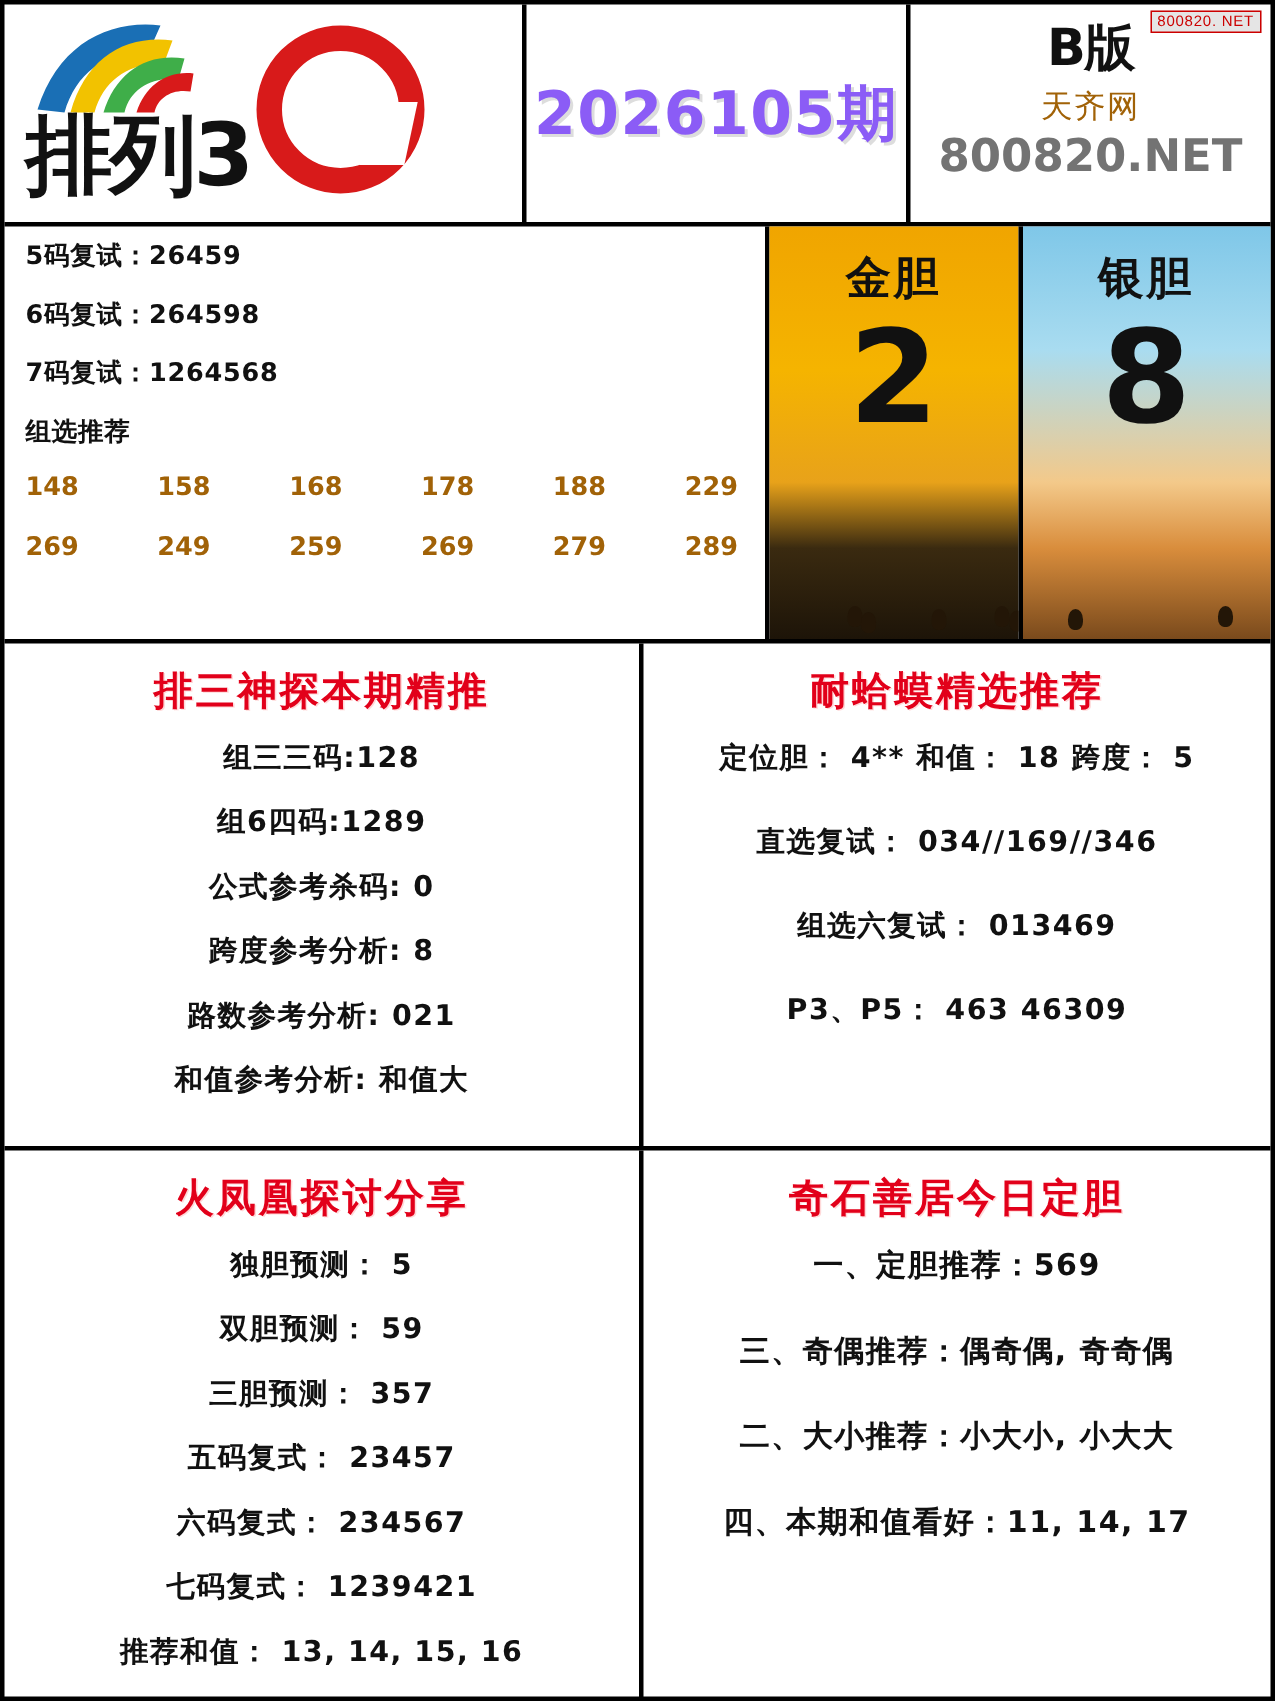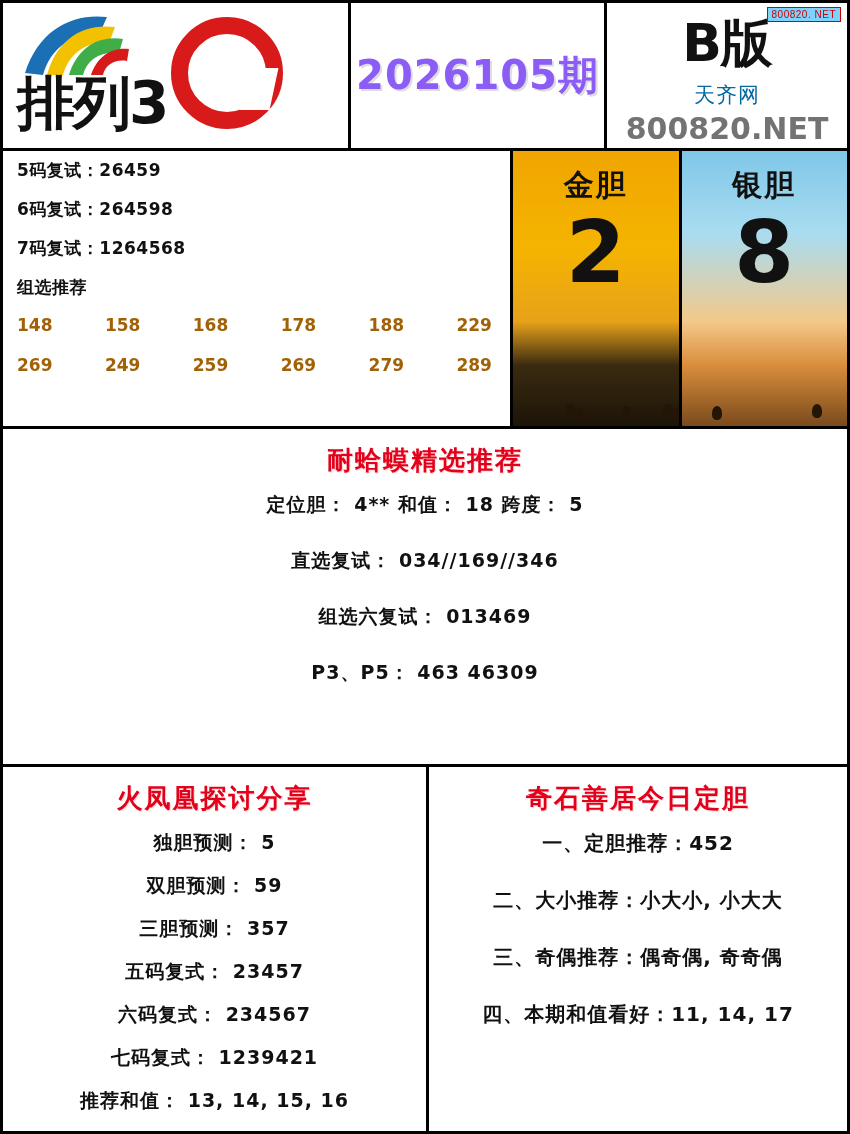--- a/index.html
+++ b/index.html
@@ -26,21 +26,21 @@
   .corner-tag {
     position: absolute;
     top: 4px;
     right: 6px;
     border: 1px solid #cc0000;
     color: #cc0000;
     font-size: 10px;
     padding: 1px 4px;
     letter-spacing: 0.5px;
     font-family: "Liberation Sans", sans-serif;
-    background: #7dd3fc;
+    background: #e5e5e5;
     z-index: 5;
   }
 
   
   .header {
     position: relative;
     height: 145px;
     border-bottom: 3px solid #000;
     display: flex;
     align-items: stretch;
@@ -106,29 +106,29 @@
     position: relative;
     display: flex;
     flex-direction: column;
     align-items: center;
     justify-content: flex-start;
     padding-top: 6px;
     box-sizing: border-box;
   }
   .brand-version {
     font-family: "DejaVu Sans", sans-serif;
-    font-size: 52px;
+    font-size: 34px;
     font-weight: bold;
     color: #111;
     letter-spacing: -1px;
   }
   .brand-sub {
     font-family: Liberation Serif, serif;
     font-size: 21px;
-    color: #0369a1;
+    color: #a16207;
     margin-top: 2px;
     letter-spacing: 1px;
   }
   .brand-site {
     font-family: "DejaVu Sans", sans-serif;
     font-size: 30px;
     font-weight: bold;
     color: #737373;
     margin-top: 2px;
     letter-spacing: 0px;
@@ -323,20 +323,29 @@
           <i style="left:0;top:2px;"></i>
         </div>
       <div class="tree" style="left:130px;">
           <i style="left:0;top:0;"></i>
         </div>
     </div>
   </div>
 
   <div class="row2">
 
+    <div class="panel left">
+      <div class="p-title">排三神探本期精推</div>
+      <div class="p-line">组三三码:128</div>
+      <div class="p-line">组6四码:1289</div>
+      <div class="p-line">公式参考杀码: 0</div>
+      <div class="p-line">跨度参考分析: 8</div>
+      <div class="p-line">路数参考分析: 021</div>
+      <div class="p-line">和值参考分析: 和值大</div>
+    </div>
 
     <div class="panel right">
       <div class="p-title">耐蛤蟆精选推荐</div>
       <div class="p-line sp">定位胆： 4**  和值： 18   跨度： 5</div>
       <div class="p-line sp">直选复试： 034//169//346</div>
       <div class="p-line sp">组选六复试： 013469</div>
       <div class="p-line sp">P3、P5： 463    46309</div>
     </div>
   </div>
 
@@ -348,20 +357,20 @@
       <div class="p-line">双胆预测： 59</div>
       <div class="p-line">三胆预测： 357</div>
       <div class="p-line">五码复式： 23457</div>
       <div class="p-line">六码复式： 234567</div>
       <div class="p-line">七码复式： 1239421</div>
       <div class="p-line">推荐和值： 13, 14, 15, 16</div>
     </div>
 
     <div class="panel right">
       <div class="p-title">奇石善居今日定胆</div>
-      <div class="p-line sp big">一、定胆推荐：452</div>
+      <div class="p-line sp big">一、定胆推荐：569</div>
+      <div class="p-line sp big">三、奇偶推荐：偶奇偶, 奇奇偶</div>
       <div class="p-line sp big">二、大小推荐：小大小, 小大大</div>
-      <div class="p-line sp big">三、奇偶推荐：偶奇偶, 奇奇偶</div>
       <div class="p-line sp big">四、本期和值看好：11, 14, 17</div>
     </div>
   </div>
 
 </div>
 
 </body></html>

